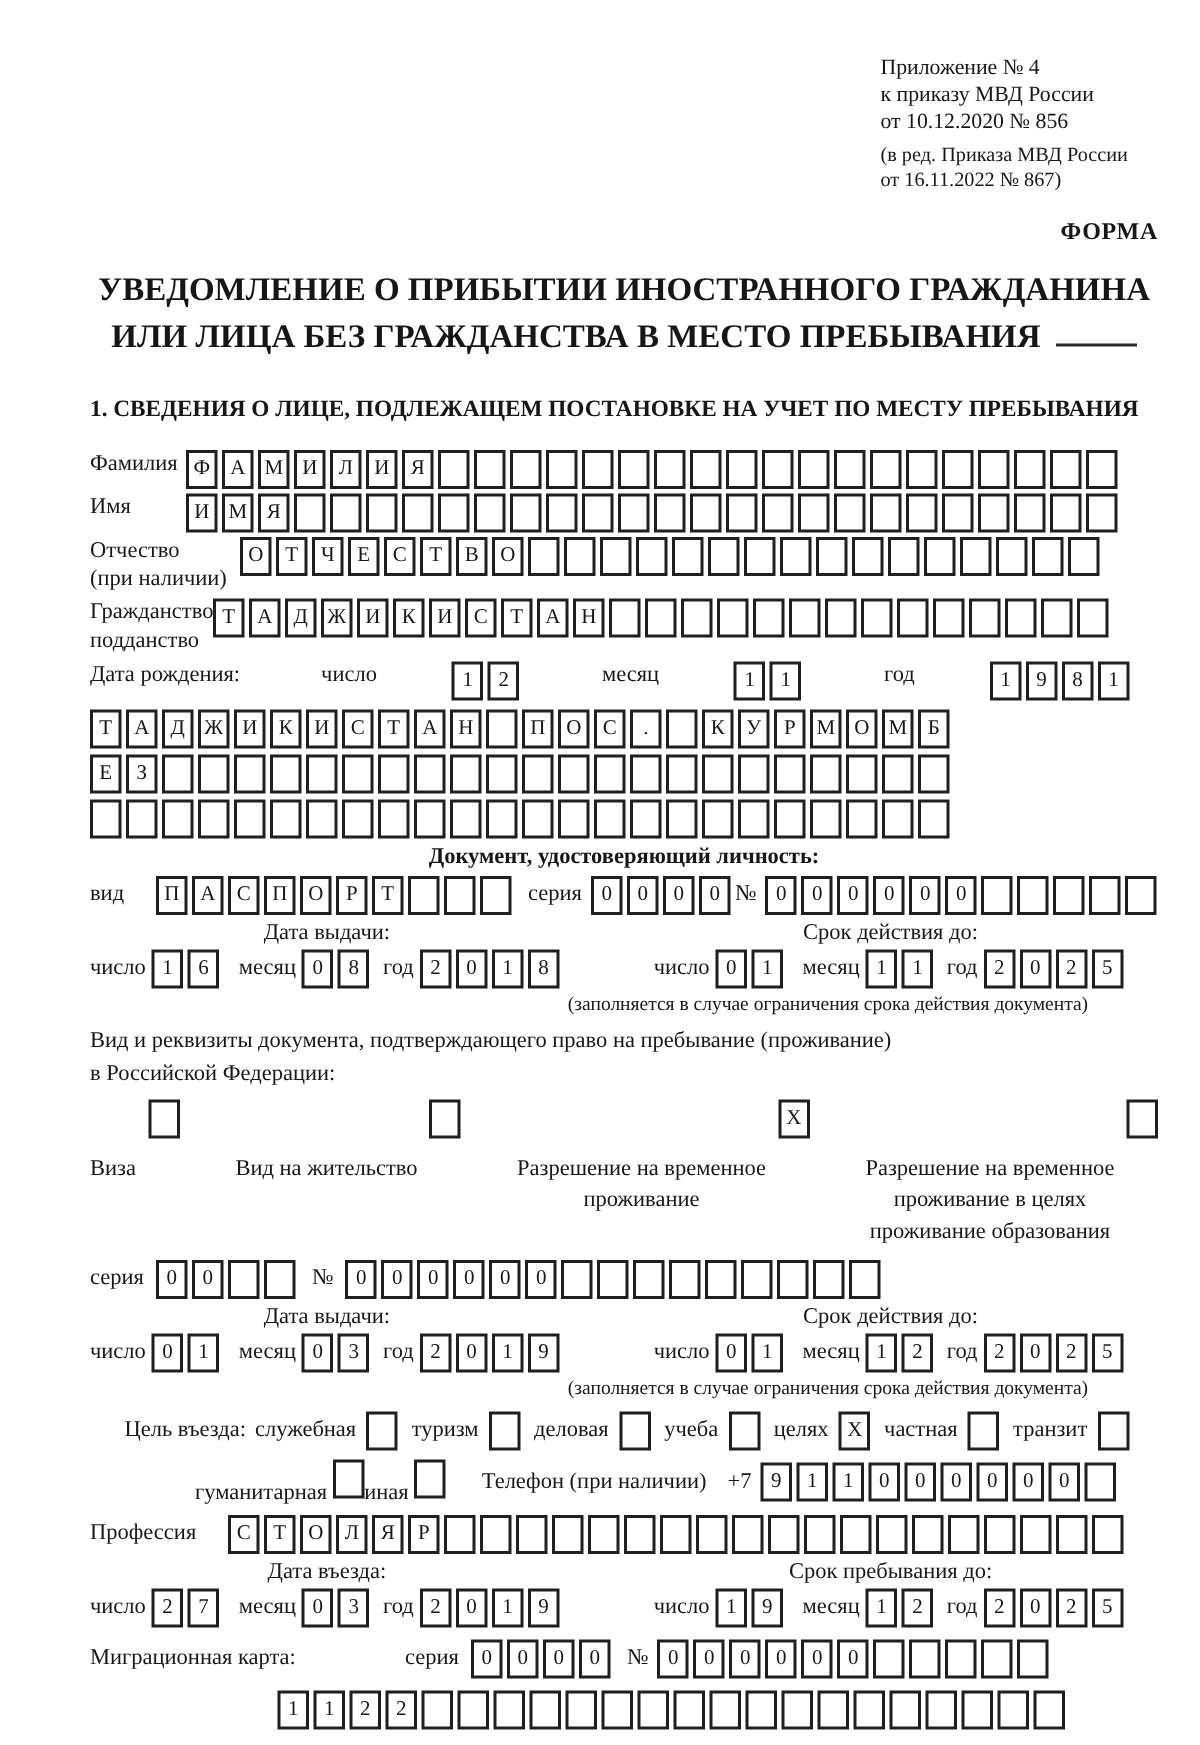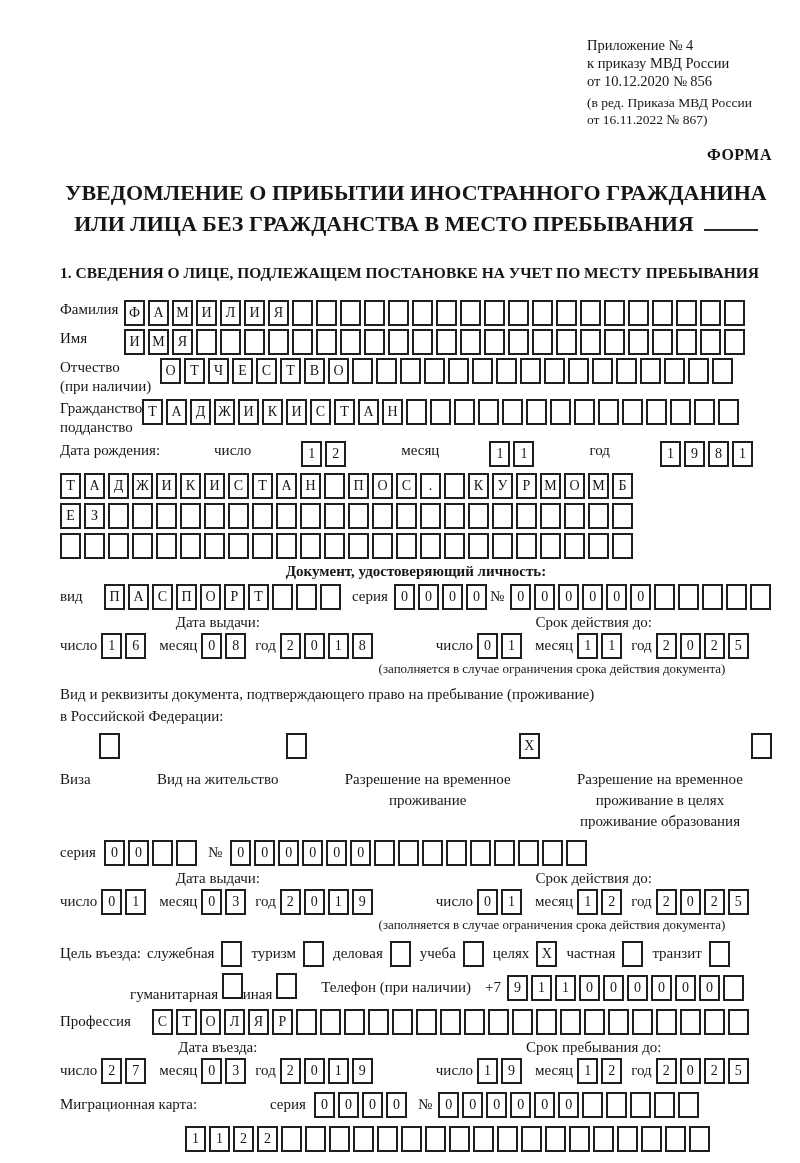--- a/index.html
+++ b/index.html
@@ -524,21 +524,21 @@
             <span class="cell">0</span>
             <span class="cell">2</span>
             <span class="cell">5</span>
           </span>
       </div>
     </div>
   </div>
   <div class="note-right">(заполняется в случае ограничения срока действия документа)</div>
 
   <div class="purpose-row">
-    <span class="lbl" style="margin-right:6px;">Цель въезда:</span>
+    <span class="lbl" style="margin-right:6px;margin-left:23px;">Цель въезда:</span>
     <span class="pitem">
       <span>служебная</span>
       <span class="checkbox"></span>
     </span>
     <span class="pitem">
       <span>туризм</span>
       <span class="checkbox"></span>
     </span>
     <span class="pitem">
       <span>деловая</span>

